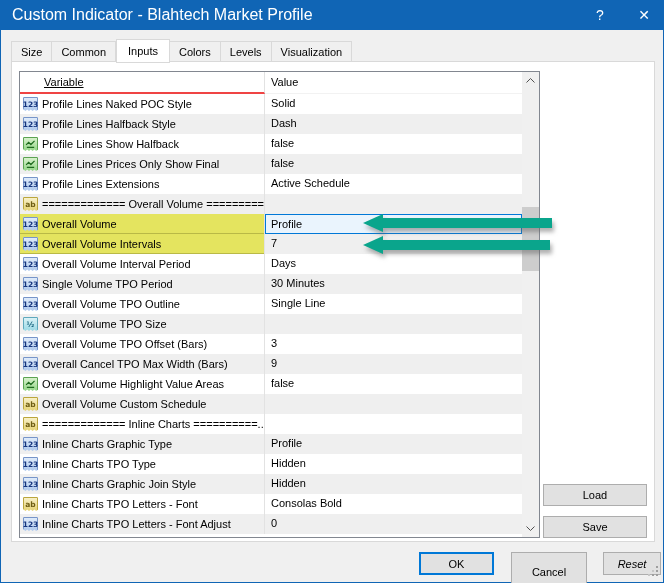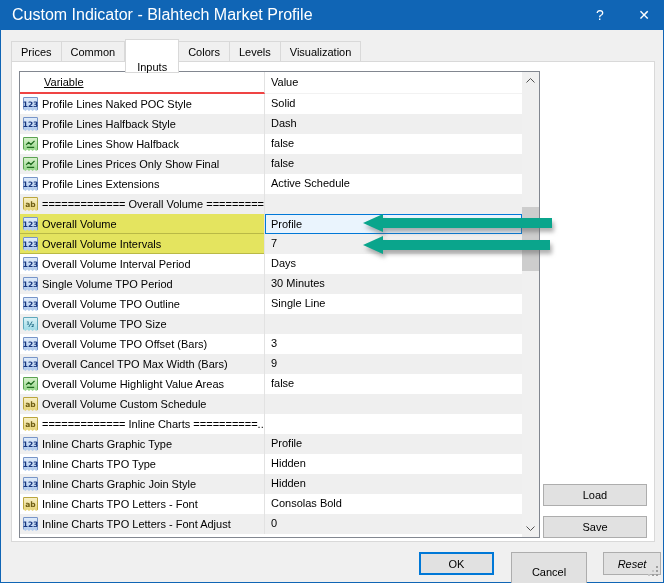--- a/index.html
+++ b/index.html
@@ -32,21 +32,21 @@
   .tb-close { right: 0; }
   
   .tabbar { position: absolute; left: 10px; top: 40px; display: flex; align-items: flex-start; z-index: 3; }
   .tab {
     height: 21px; line-height: 20px; padding: 0 9px;
     background: #f0f0f0; border: 1px solid #d9d9d9; border-left: none;
   }
   .tab:first-child { border-left: 1px solid #d9d9d9; }
   .tab.active {
     background: #fff; height: 24px; margin-top: -2px; line-height: 23px;
-    padding: 16px 11px; border-left: 1px solid #d9d9d9; position: relative; z-index: 4;
+    padding: 0 11px; border-left: 1px solid #d9d9d9; position: relative; z-index: 4;
   }
   
   .tabpage {
     position: absolute; left: 10px; top: 60px; width: 644px; height: 481px;
     background: #fff; border: 1px solid #d9d9d9;
   }
   
   .grid {
     position: absolute; left: 7px; top: 9px; width: 521px; height: 467px;
     border: 1px solid #828790; background: #fff;
@@ -118,21 +118,21 @@
 
 <div class="dialog">
 
   <div class="titlebar">
     <span class="title">Custom Indicator - Blahtech Market Profile</span>
     <span class="tb-btn tb-help">?</span>
     <span class="tb-btn tb-close">✕</span>
   </div>
 
   <div class="tabbar" id="tabbar">
-      <div class="tab">Prices</div>
+      <div class="tab">Size</div>
       <div class="tab">Common</div>
       <div class="tab active">Inputs</div>
       <div class="tab">Colors</div>
       <div class="tab">Levels</div>
       <div class="tab">Visualization</div>
     </div>
 
   <div class="tabpage">
     <div class="grid">
       <div class="ghead">

